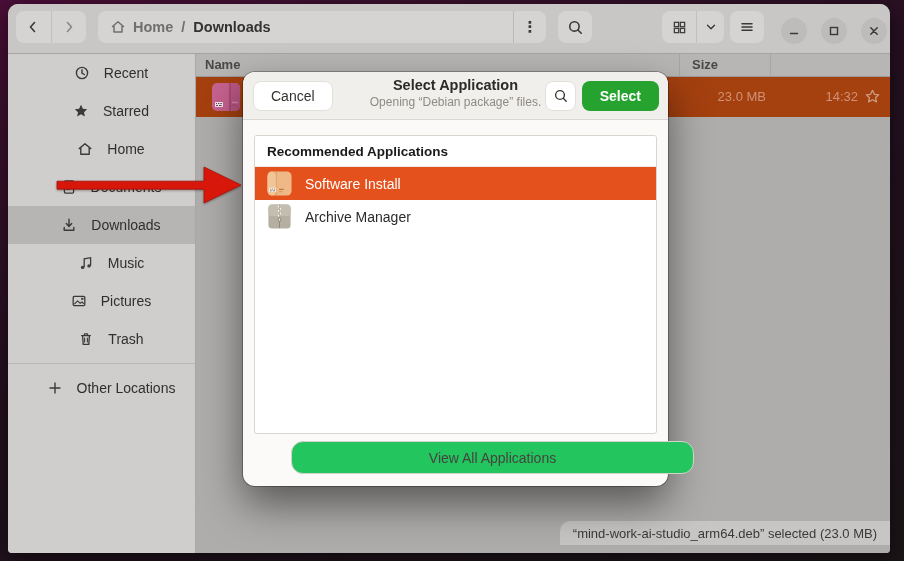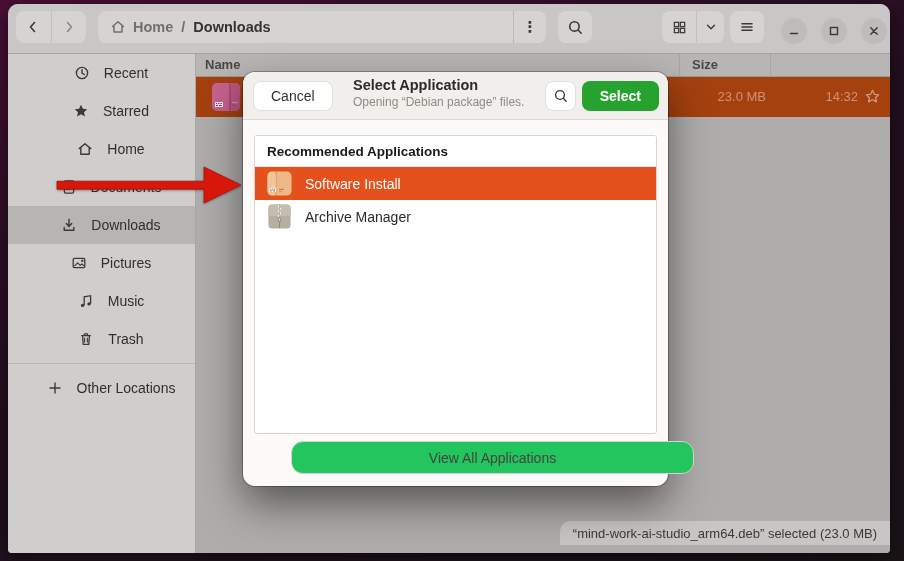--- a/index.html
+++ b/index.html
@@ -64,21 +64,21 @@
     font-size:13px; color:#3b3a38;}
 
   
   .dialog{ position:absolute; left:243px; top:72px; width:425px; height:414px; border-radius:12px;
     background:#fbfaf8; box-shadow:0 0 0 1px rgba(0,0,0,.28), 0 18px 42px rgba(0,0,0,.5);}
   .dlg-header{ position:absolute; left:0; top:0; width:425px; height:48px; background:#f1efec;
     border-bottom:1px solid #dbd7d2; border-radius:12px 12px 0 0;}
   .dlg-cancel{ position:absolute; left:10px; top:9px; height:30px; padding:0 17px; background:#ffffff;
     border:1px solid #e3e0db; border-radius:8px; font-size:14px; color:#34322f;
     display:flex; align-items:center; font-family:inherit;}
-  .dlg-titlebox{ position:absolute; left:110px; top:5px; width:205px; text-align:left;}
+  .dlg-titlebox{ position:absolute; left:110px; top:5px; width:205px; text-align:center;}
   .dlg-title{ font-size:14.5px; font-weight:bold; color:#2c2b29;}
   .dlg-sub{ font-size:12px; color:#8e8b85; margin-top:2px;}
   .dlg-search{ position:absolute; right:92px; top:9px; width:31px; height:30px; background:#ffffff;
     border:1px solid #e3e0db; border-radius:8px; display:flex; align-items:center; justify-content:center;
     color:#3a3937;}
   .dlg-select{ position:absolute; right:9px; top:9px; height:30px; padding:5px 18px; border:none;
     border-radius:8px; font-size:14px; font-weight:bold; color:#ffffff; display:flex; align-items:center;
     font-family:inherit;}
   .dlg-listbox{ position:absolute; left:11px; top:63px; width:403px; height:299px; background:#ffffff;
     border:1px solid #d8d4ce; border-radius:3px; overflow:hidden;}
@@ -216,36 +216,36 @@
             <svg width="16" height="16" viewBox="0 0 16 16">
               <path d="M8 2.2v7M5.3 6.5 8 9.4l2.7-2.9" fill="none" stroke="currentColor" stroke-width="1.4" stroke-linecap="round" stroke-linejoin="round"></path>
               <path d="M3.2 10.5v2.8h9.6v-2.8" fill="none" stroke="currentColor" stroke-width="1.4" stroke-linecap="round" stroke-linejoin="round"></path>
             </svg>
           </span>
         <span>Downloads</span>
       </div>
       <div class="side-item">
         <span class="ic">
             <svg width="16" height="16" viewBox="0 0 16 16">
+              <path d="M6.2 12.3V3.9l6.4-1.2v8.1" fill="none" stroke="currentColor" stroke-width="1.3"></path>
+              <circle cx="4.6" cy="12.4" r="1.7" fill="currentColor"></circle>
+              <circle cx="11" cy="10.9" r="1.7" fill="currentColor"></circle>
+            </svg>
+          </span>
+        <span>Music</span>
+      </div>
+      <div class="side-item">
+        <span class="ic">
+            <svg width="16" height="16" viewBox="0 0 16 16">
               <rect x="2.2" y="3.4" width="11.6" height="9.2" rx="1" fill="none" stroke="currentColor" stroke-width="1.3"></rect>
               <path d="M3.4 11.2 6.6 7.8l2.6 2.6 1.8-1.6 1.8 2" fill="none" stroke="currentColor" stroke-width="1.1" stroke-linejoin="round"></path>
               <rect x="10.2" y="4.8" width="2.2" height="2" fill="currentColor"></rect>
             </svg>
           </span>
         <span>Pictures</span>
-      </div>
-      <div class="side-item">
-        <span class="ic">
-            <svg width="16" height="16" viewBox="0 0 16 16">
-              <path d="M6.2 12.3V3.9l6.4-1.2v8.1" fill="none" stroke="currentColor" stroke-width="1.3"></path>
-              <circle cx="4.6" cy="12.4" r="1.7" fill="currentColor"></circle>
-              <circle cx="11" cy="10.9" r="1.7" fill="currentColor"></circle>
-            </svg>
-          </span>
-        <span>Music</span>
       </div>
       <div class="side-item">
         <span class="ic">
             <svg width="16" height="16" viewBox="0 0 16 16">
               <path d="M3.6 4.6h8.8M6.2 4.4l.4-1.5h2.8l.4 1.5M4.6 4.8l.6 8.6h5.6l.6-8.6" fill="none" stroke="currentColor" stroke-width="1.3" stroke-linecap="round" stroke-linejoin="round"></path>
               <path d="M6.6 7v4M9.4 7v4" stroke="currentColor" stroke-width="1.1" stroke-linecap="round"></path>
             </svg>
           </span>
         <span>Trash</span>
       </div>

